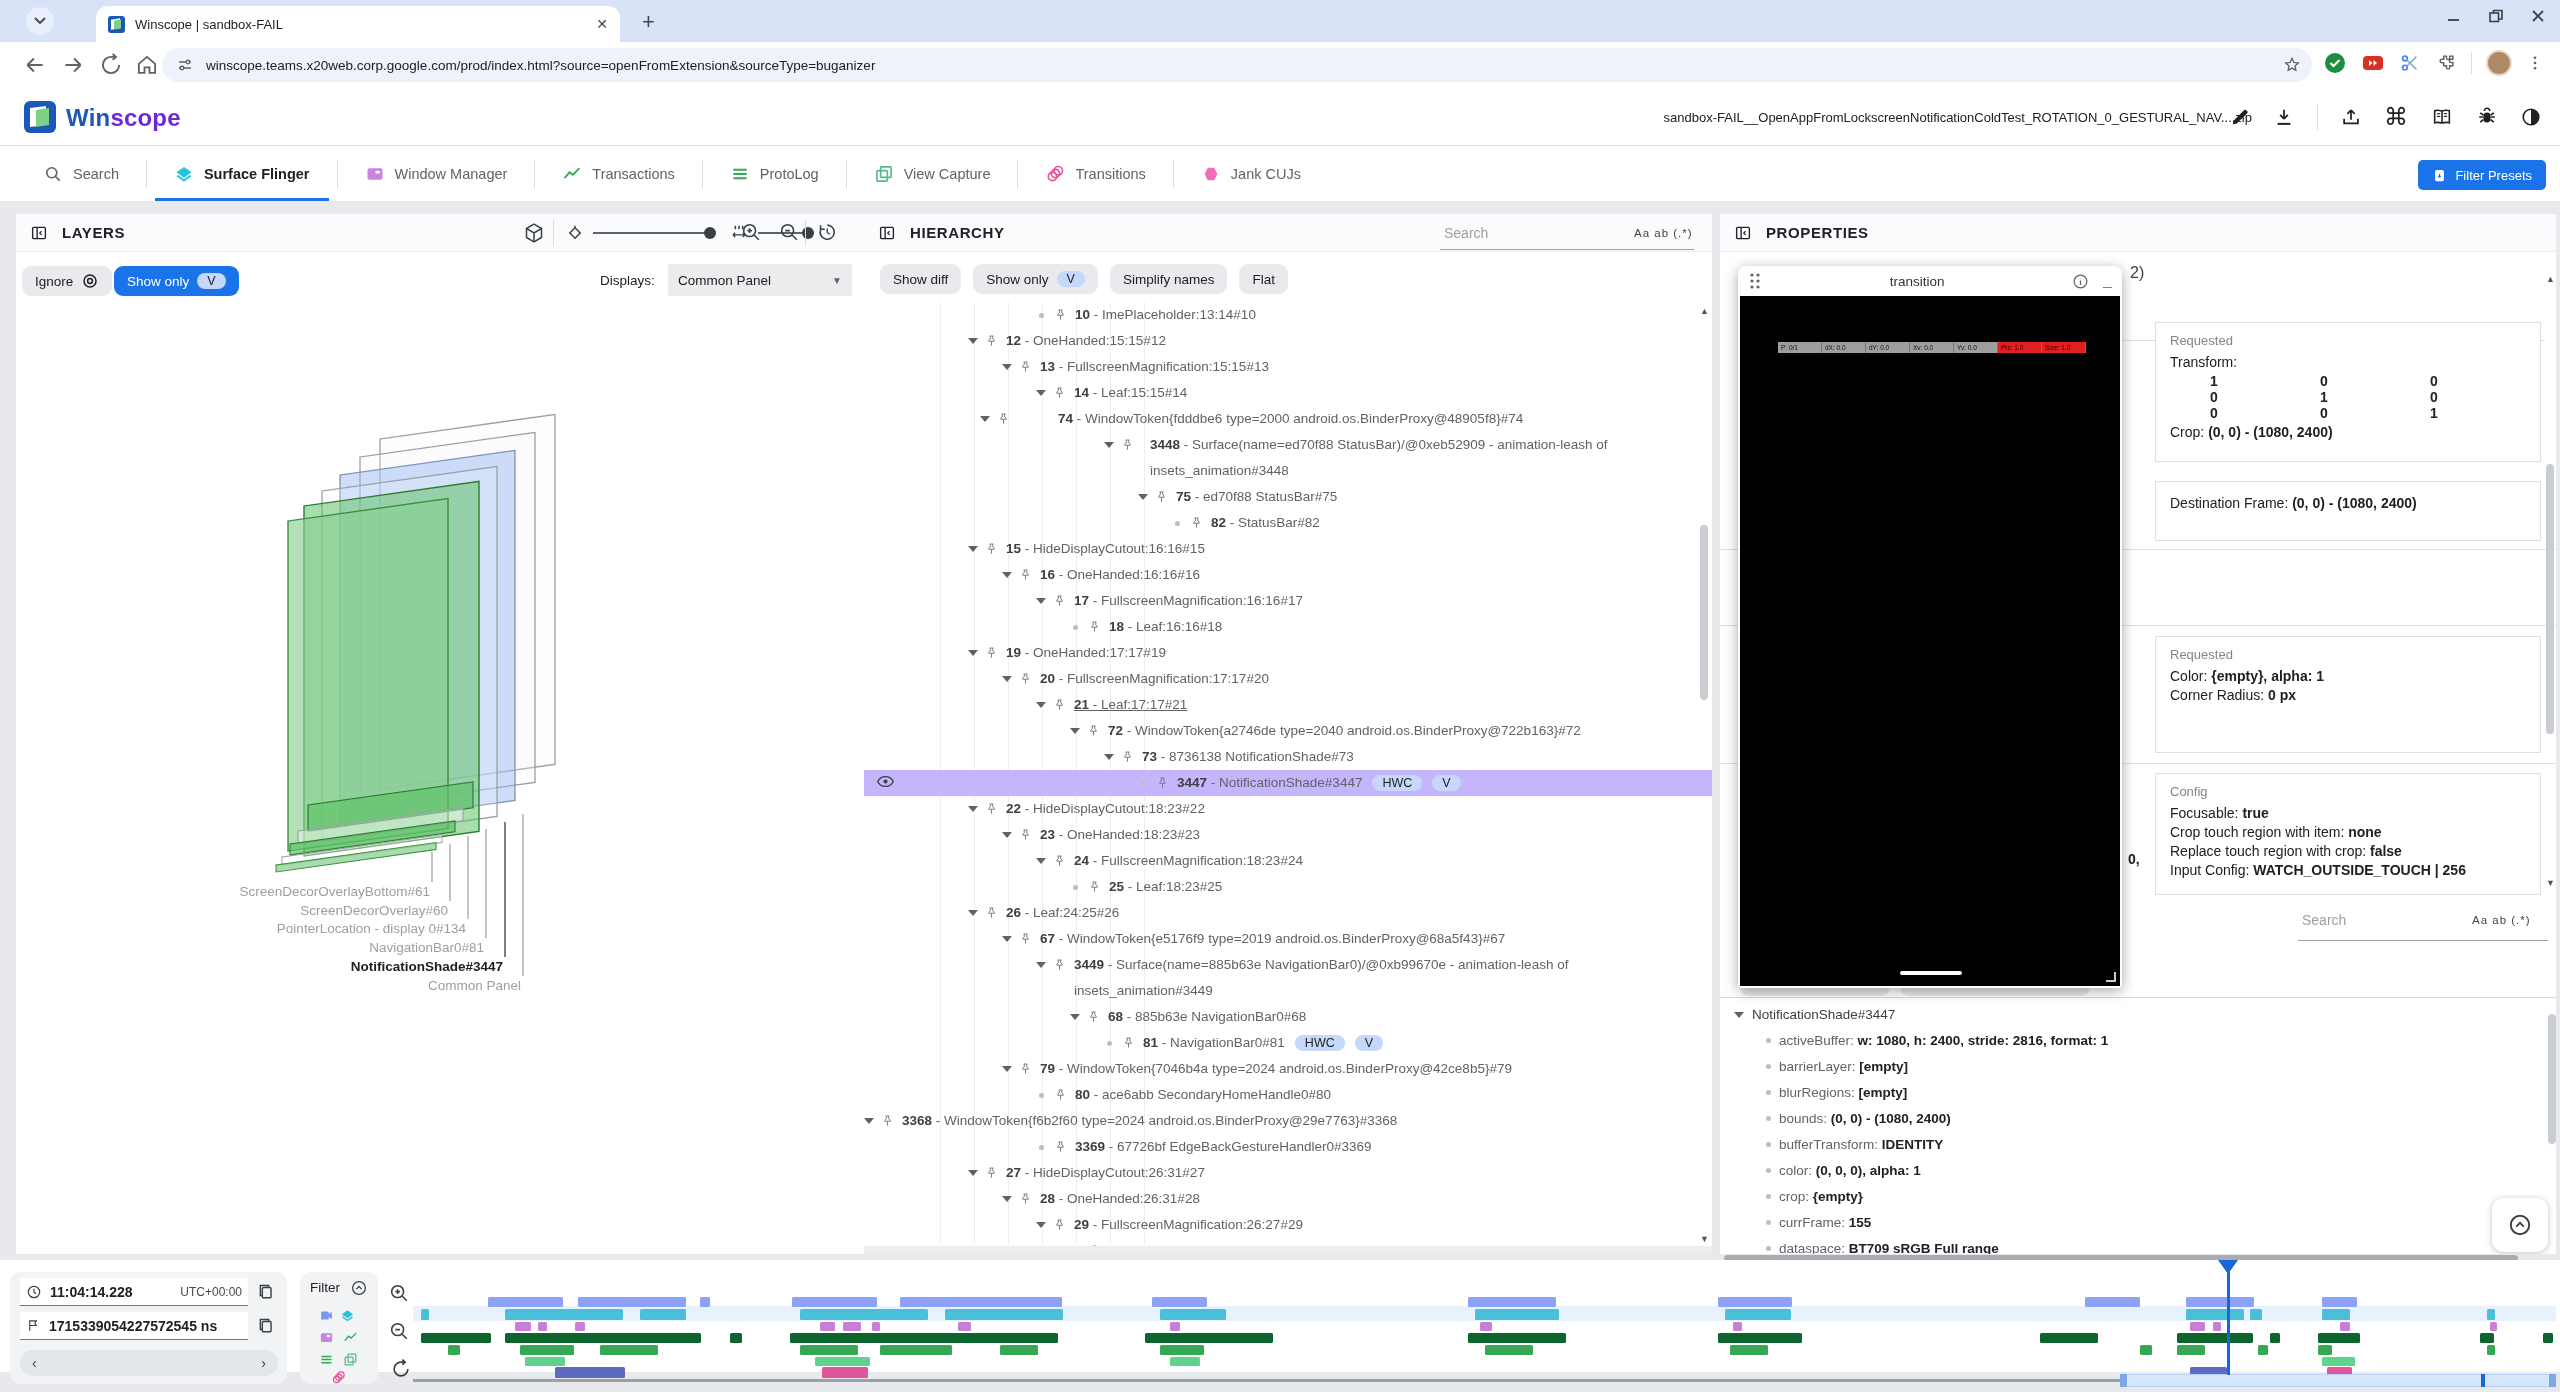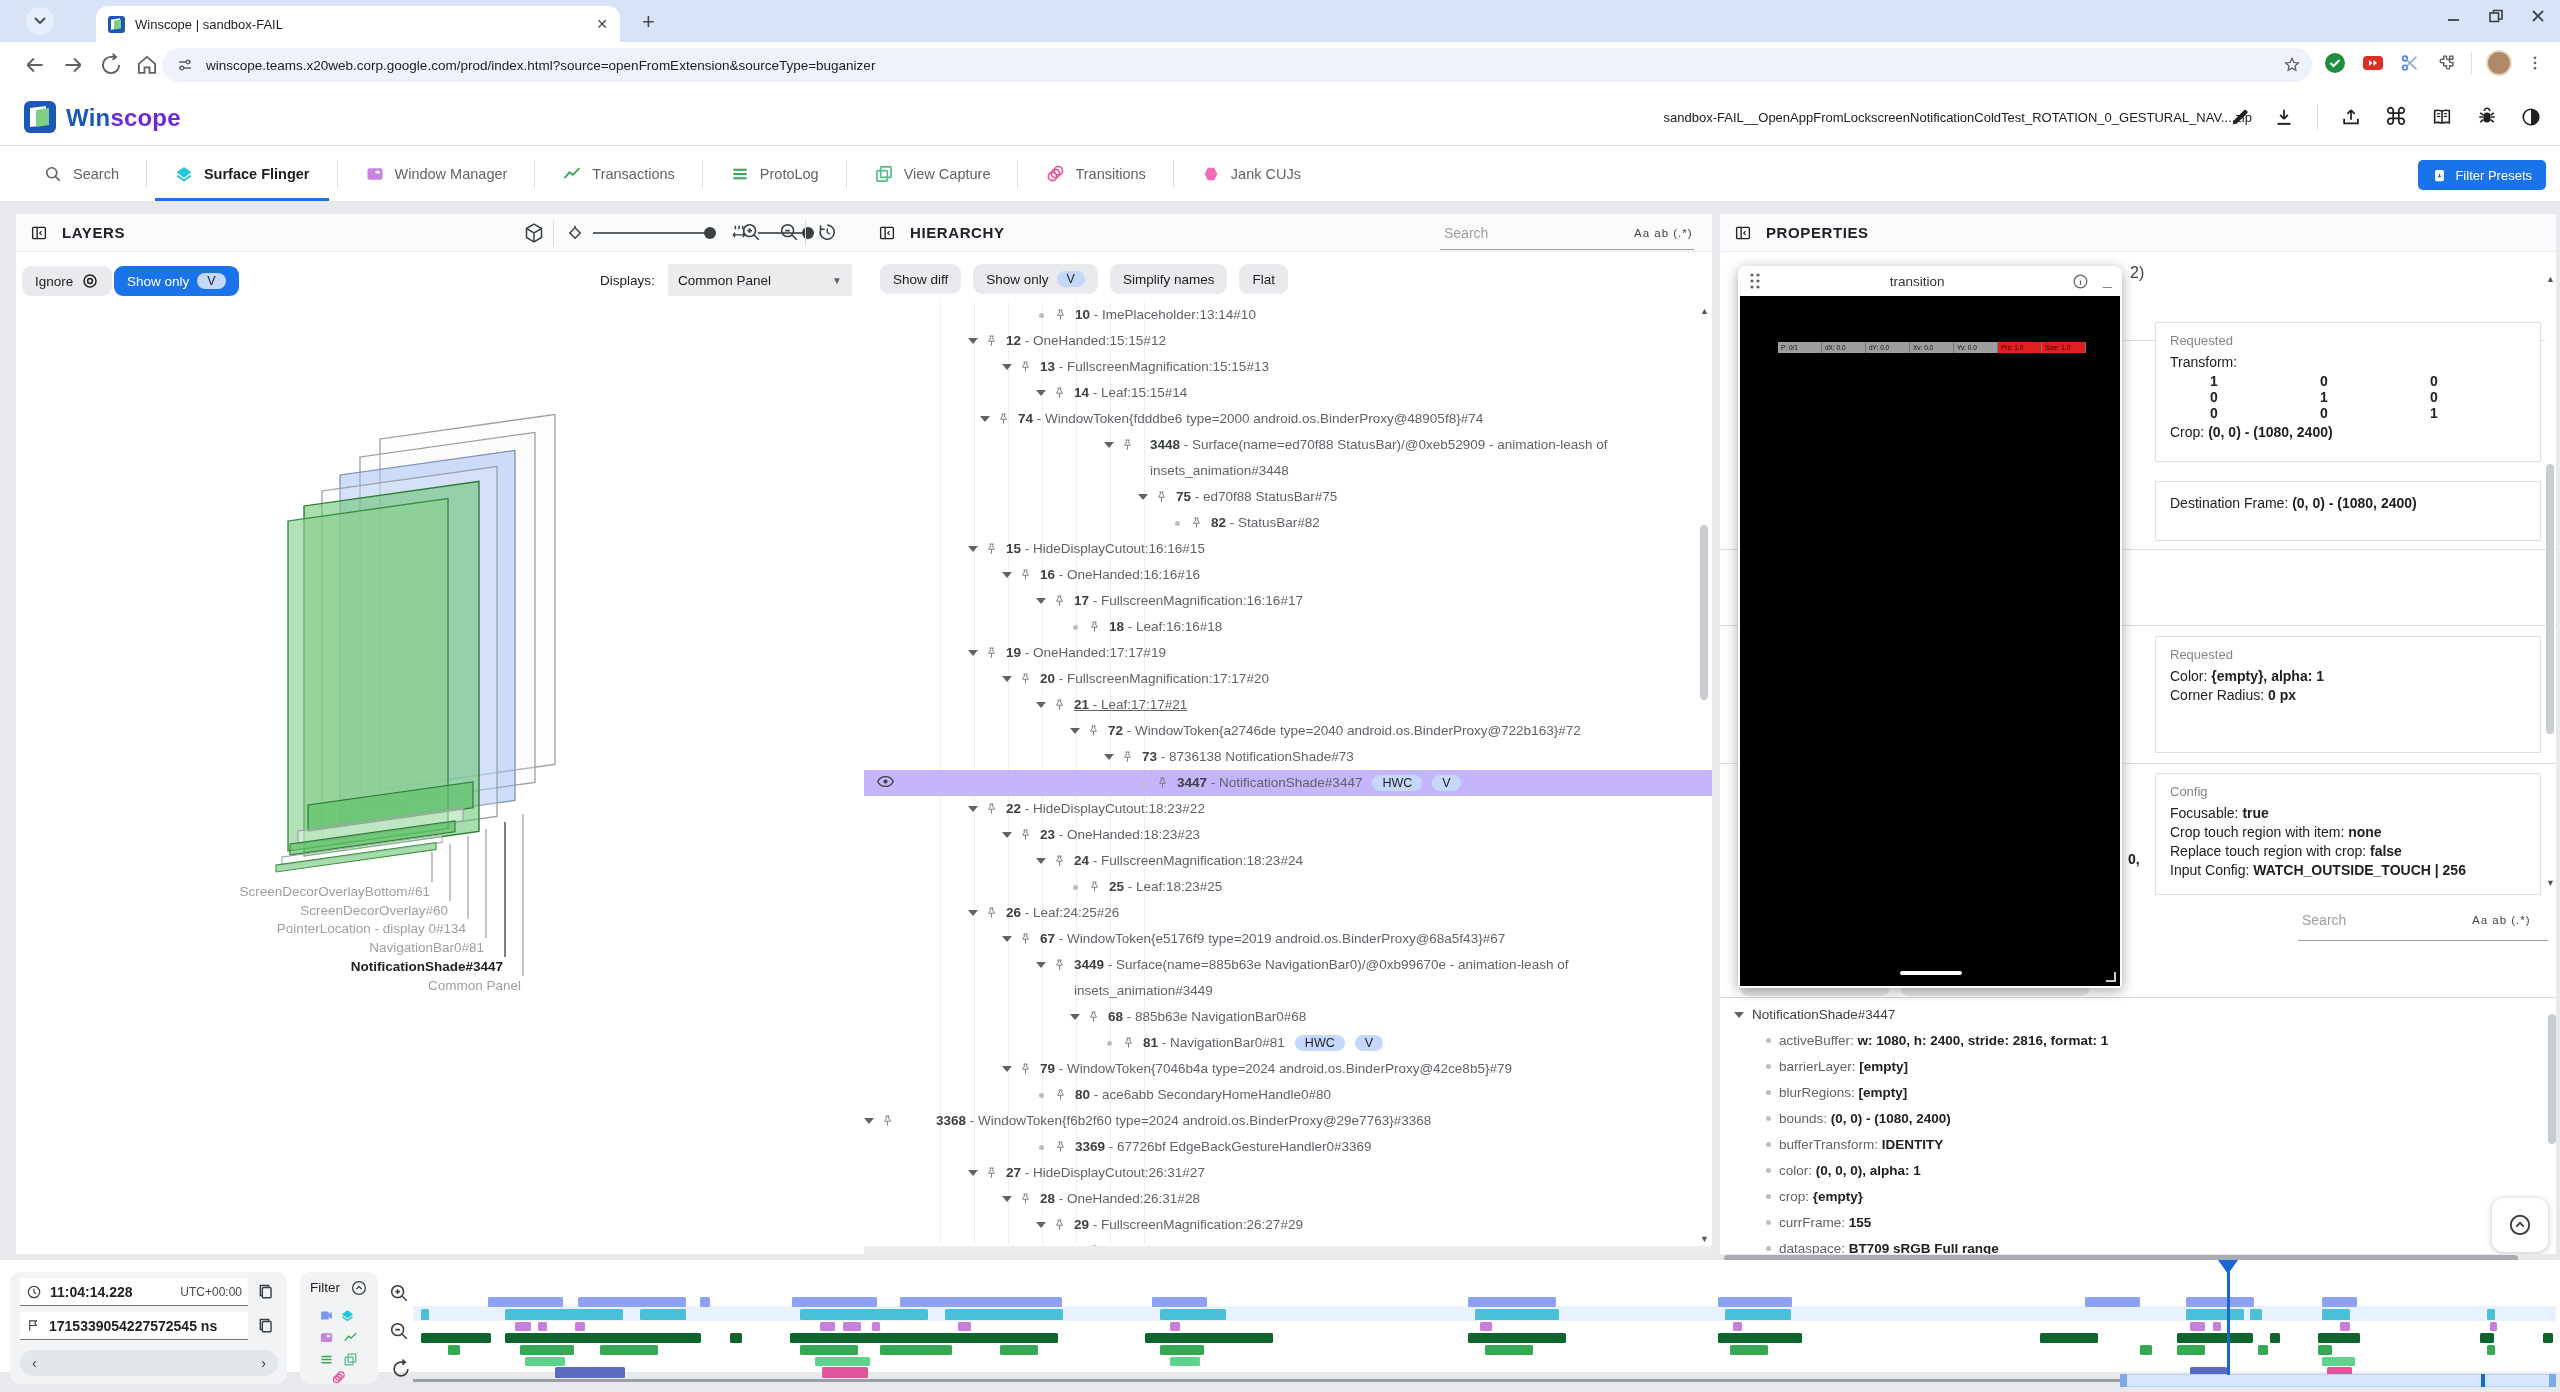--- a/index.html
+++ b/index.html
@@ -518,21 +518,21 @@
         </div>
         <div class="h-row" style="padding-left: 172px;">
           <span class="rowicons">
             <span class="tri"></span>
             <svg width="15" height="15" viewBox="0 0 24 24" style="color:#757575">
               <path d="M9 3.2h6M10 3.2v4.6L7.6 10v1.6h8.8V10L14 7.8V3.2M12 11.6V18.5" fill="none" stroke="currentColor" stroke-width="1.5"></path>
             </svg>
           </span>
           <span style="margin-left:7px;"><b>14</b> - Leaf:15:15#14</span>
         </div>
-        <div class="h-row" style="padding-left: 116px;">
+        <div class="h-row" style="padding-left: 116px; gap: 40px;">
           <span class="rowicons">
             <span class="tri"></span>
             <svg width="15" height="15" viewBox="0 0 24 24" style="color:#757575">
               <path d="M9 3.2h6M10 3.2v4.6L7.6 10v1.6h8.8V10L14 7.8V3.2M12 11.6V18.5" fill="none" stroke="currentColor" stroke-width="1.5"></path>
             </svg>
           </span>
           <span style="margin-left:7px;"><b>74</b> - WindowToken{fdddbe6 type=2000 android.os.BinderProxy@48905f8}#74</span>
         </div>
         <div class="h-row" style="padding-left: 240px; gap: 8px;">
           <span class="rowicons">
@@ -749,21 +749,21 @@
         </div>
         <div class="h-row" style="padding-left: 172px;">
           <span class="rowicons">
             <span class="leafdot"></span>
             <svg width="15" height="15" viewBox="0 0 24 24" style="color:#757575">
               <path d="M9 3.2h6M10 3.2v4.6L7.6 10v1.6h8.8V10L14 7.8V3.2M12 11.6V18.5" fill="none" stroke="currentColor" stroke-width="1.5"></path>
             </svg>
           </span>
           <span style="margin-left:7px;"><b>80</b> - ace6abb SecondaryHomeHandle0#80</span>
         </div>
-        <div class="h-row" style=" gap: 34px;">
+        <div class="h-row" style="">
           <span class="rowicons">
             <span class="tri"></span>
             <svg width="15" height="15" viewBox="0 0 24 24" style="color:#757575">
               <path d="M9 3.2h6M10 3.2v4.6L7.6 10v1.6h8.8V10L14 7.8V3.2M12 11.6V18.5" fill="none" stroke="currentColor" stroke-width="1.5"></path>
             </svg>
           </span>
           <span style="margin-left:7px;"><b>3368</b> - WindowToken{f6b2f60 type=2024 android.os.BinderProxy@29e7763}#3368</span>
         </div>
         <div class="h-row" style="padding-left: 172px;">
           <span class="rowicons">

